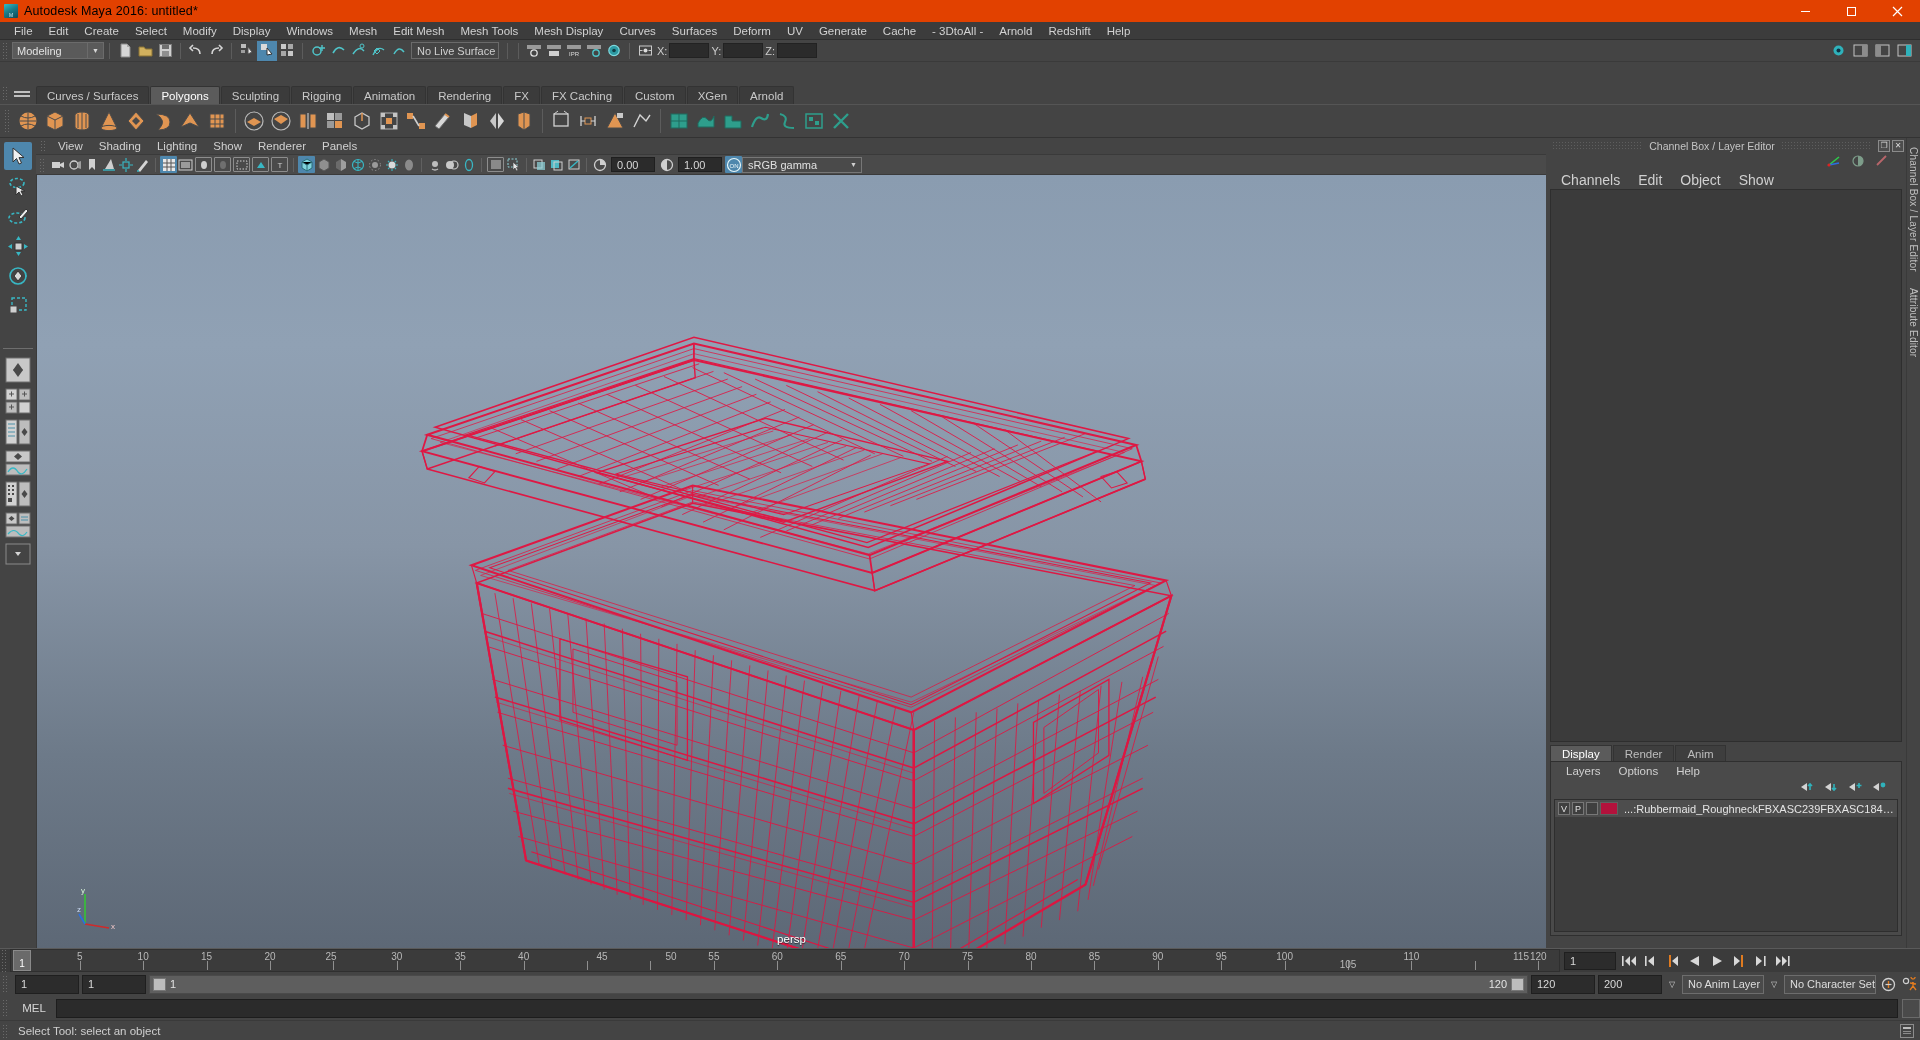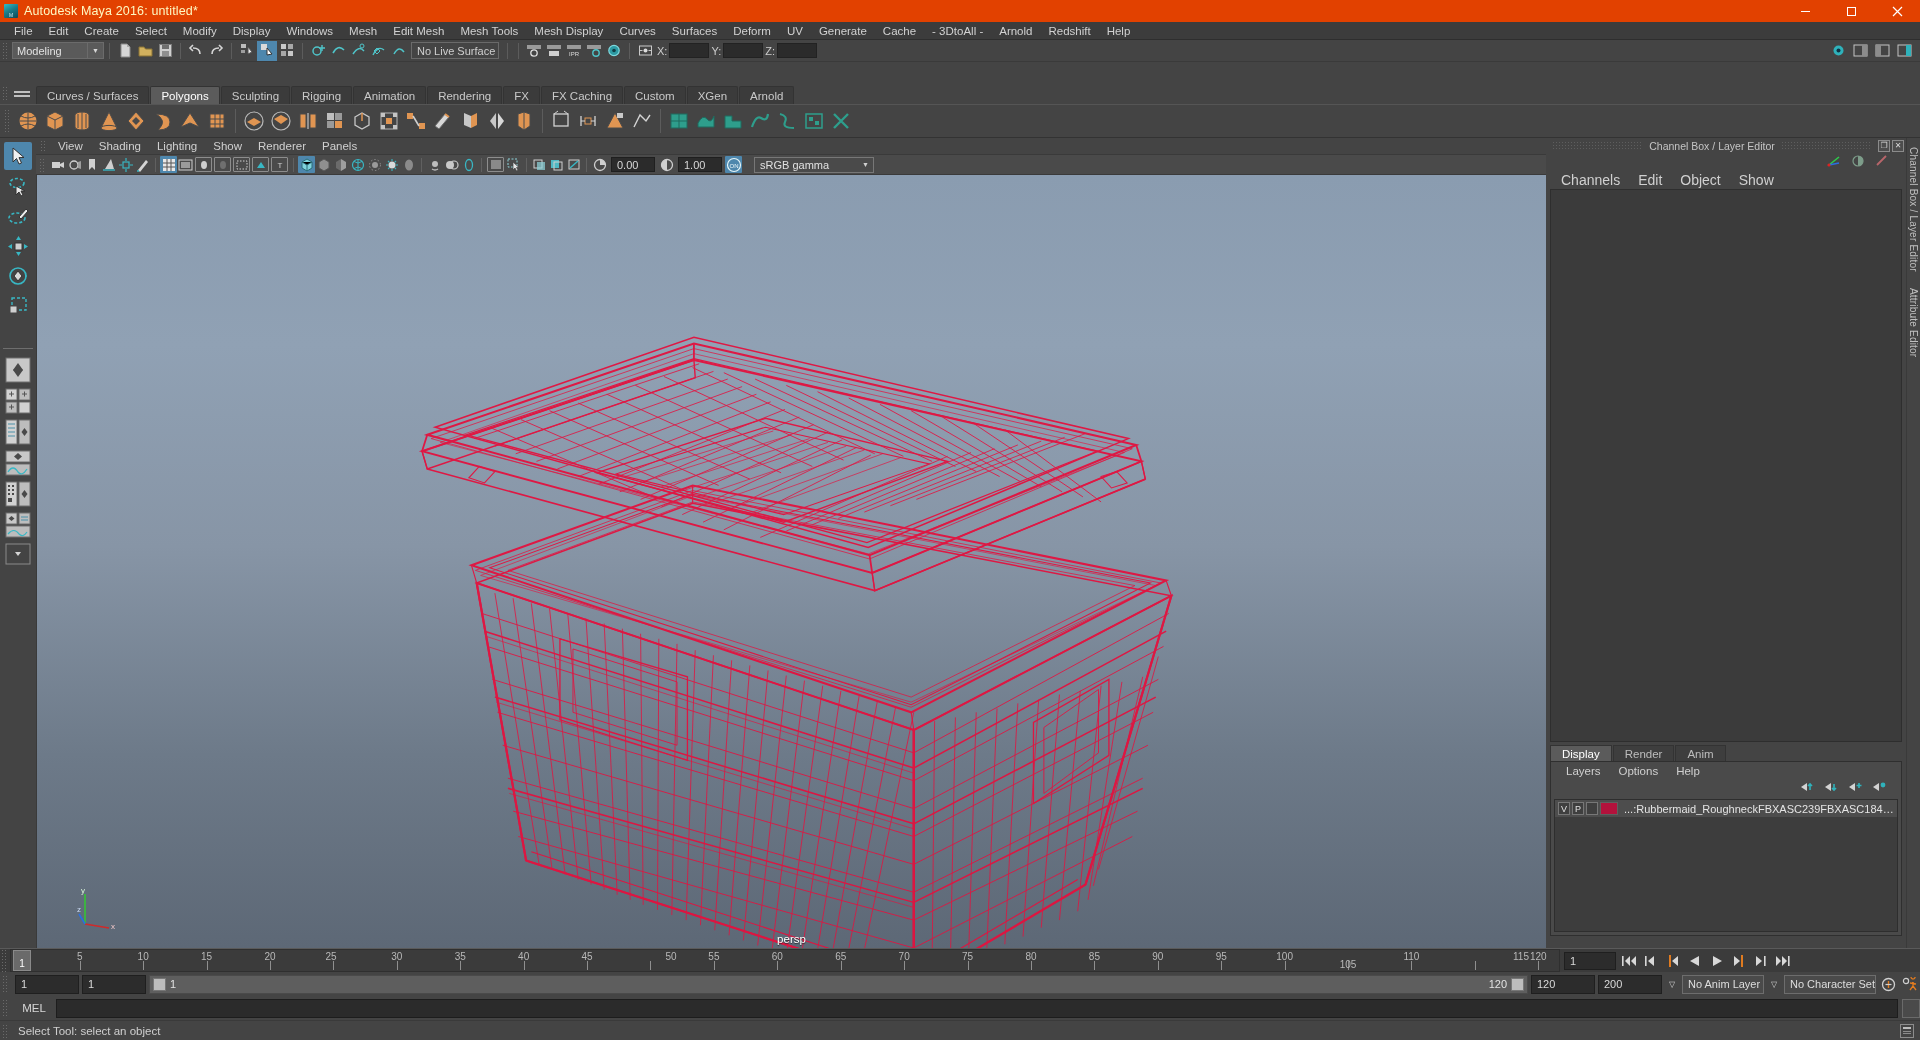--- a/index.html
+++ b/index.html
@@ -16,21 +16,21 @@
   .titlebar{
     height:22px; background:#e24100; display:flex; align-items:center;
     flex:0 0 22px; position:relative;
   }
   .title-ico{
     width:14px;height:14px;margin:0 6px 0 4px;border-radius:1px;
     background:linear-gradient(150deg,#2fbfc8 0%,#1d7d8a 45%,#0d4a58 100%);
     display:flex;align-items:flex-end;justify-content:center;
     font-size:5px;color:#cfe9ee;
   }
-  .title-text{ color:#fef9c3; font-size:12.5px; letter-spacing:.15px; }
+  .title-text{ color:#000000; font-size:12.5px; letter-spacing:.15px; }
   .win-btns{ position:absolute; right:0; top:0; height:22px; display:flex; }
   .win-btn{
     width:46px;height:22px;display:flex;align-items:center;justify-content:center;
     color:#fff;font-size:13px;line-height:1;
   }
   .win-btn svg{ display:block; }
 
   
   .menubar{
     height:18px; flex:0 0 18px; background:#3c3c3c; display:flex; align-items:center;
@@ -133,21 +133,21 @@
   .vb{ width:17px;height:17px;display:flex;align-items:center;justify-content:center;flex:0 0 17px;border-radius:1px;}
   .vb.act{ background:#4e87ad; }
   .vb.frame{ border:1px solid #8d8d8d; width:15px;height:15px;margin:0 1px; }
   .v-sep{ width:1px;height:14px;background:#606060;margin:0 4px;flex:0 0 1px;}
   .num-fld{
     width:44px;height:15px;background:#2b2b2b;border:1px solid #1f1f1f;color:#d8d8d8;
     font-size:11px;display:flex;align-items:center;padding-left:5px;margin:0 3px;
   }
   .gamma-sel{
     width:120px;height:16px;background:#4a4a4a;border:1px solid #777;display:flex;
-    align-items:center;padding-left:5px;font-size:11px;color:#e0e0e0;margin-left:12px;position:relative;
+    align-items:center;padding-left:5px;font-size:11px;color:#e0e0e0;margin-left:0;position:relative;
   }
   .gamma-sel .car{ position:absolute;right:4px;font-size:7px;color:#d0d0d0; }
 
   
   .viewport{
     flex:1 1 auto;position:relative;min-height:0;overflow:hidden;
     background:linear-gradient(180deg,#8a9cb0 0%,#90a1b4 22%,#8795a6 48%,#6d7a89 75%,#5d6876 100%);
     border-left:1px solid #3a3a3a;
   }
   .vp-mesh{ position:absolute;left:0;top:0;width:100%;height:100%; }
@@ -1299,21 +1299,21 @@
         <div class="ts-lab" style="left: 258.983px;">20</div>
         <div class="ts-tick" style="left: 322.4px;"></div>
         <div class="ts-lab" style="left: 320px;">25</div>
         <div class="ts-tick" style="left: 385.817px;"></div>
         <div class="ts-lab" style="left: 385.817px;">30</div>
         <div class="ts-tick" style="left: 449.233px;"></div>
         <div class="ts-lab" style="left: 449.233px;">35</div>
         <div class="ts-tick" style="left: 512.65px;"></div>
         <div class="ts-lab" style="left: 512.65px;">40</div>
         <div class="ts-tick" style="left: 576.067px;"></div>
-        <div class="ts-lab" style="left: 576px;">45</div>
+        <div class="ts-lab" style="left: 591px;">45</div>
         <div class="ts-tick" style="left: 639.483px;"></div>
         <div class="ts-lab" style="left: 660px;">50</div>
         <div class="ts-tick" style="left: 702.9px;"></div>
         <div class="ts-lab" style="left: 702.9px;">55</div>
         <div class="ts-tick" style="left: 766.317px;"></div>
         <div class="ts-lab" style="left: 766.317px;">60</div>
         <div class="ts-tick" style="left: 829.733px;"></div>
         <div class="ts-lab" style="left: 829.733px;">65</div>
         <div class="ts-tick" style="left: 893.15px;"></div>
         <div class="ts-lab" style="left: 893.15px;">70</div>

